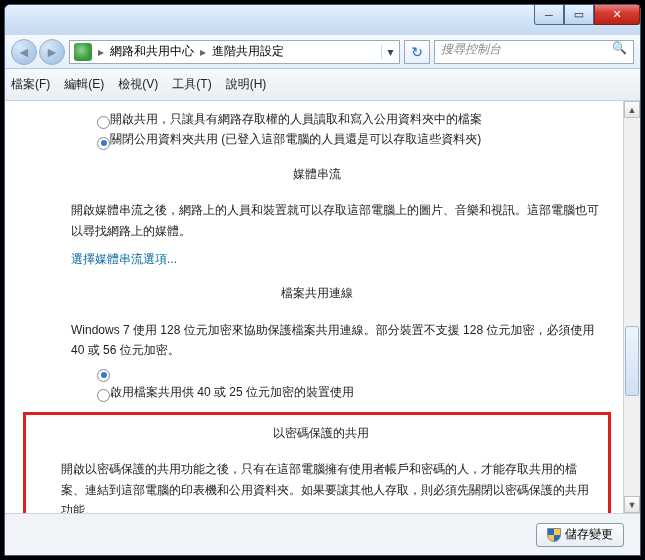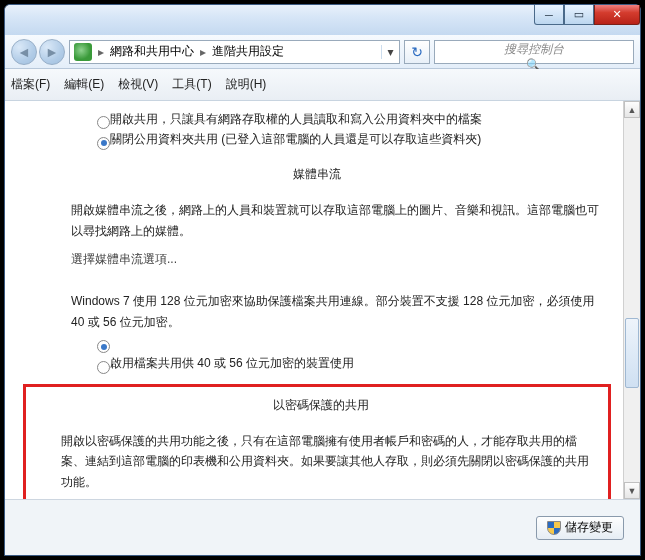--- a/index.html
+++ b/index.html
@@ -12,38 +12,38 @@
   .winbtn.close { width: 46px; background: linear-gradient(#f08080,#d43c2e 40%,#b82218); color: #fff; border-radius: 0 0 3px 0; border-color: #7a2018; }
   .navrow { height: 34px; background: linear-gradient(#f6fafe,#e4eef9); border-bottom: 1px solid #b8c8da; display: flex; align-items: center; padding: 0 6px; gap: 4px; }
   .navarrows { display: flex; gap: 2px; }
   .navcircle { width: 26px; height: 26px; border-radius: 50%; background: radial-gradient(circle at 30% 30%, #cfe2f6, #93b8dd 60%, #7ba6d0); border: 1px solid #6a8aac; display: flex; align-items: center; justify-content: center; color: #3a5a7a; font-size: 14px; opacity: .65; }
   .addressbar { flex: 1; height: 24px; border: 1px solid #9ab; background: #fff; display: flex; align-items: center; font-size: 12px; }
   .addressbar .icon { width: 18px; height: 18px; margin: 0 4px; background: radial-gradient(circle at 40% 40%, #8fd28f, #3a9a3a 60%); border-radius: 3px; position: relative; }
   .addressbar .seg { padding: 0 4px; }
   .addressbar .chev { color: #666; padding: 0 2px; }
   .addr-dd { width: 18px; text-align: center; color: #444; border-left: 1px solid #cde; }
   .refresh { width: 26px; height: 24px; border: 1px solid #9ab; background: linear-gradient(#fff,#e8f0f8); display: flex; align-items: center; justify-content: center; color: #2a6ac0; font-size: 14px; }
-  .searchbox { width: 200px; height: 24px; border: 1px solid #9ab; background: #fff; display: flex; align-items: center; padding: 0 6px; color: #888; font-style: italic; justify-content: space-between; flex-direction: column; }
+  .searchbox { width: 200px; height: 24px; border: 1px solid #9ab; background: #fff; display: flex; align-items: flex-start; padding: 0 6px; color: #888; font-style: italic; justify-content: space-between; }
   .searchbox .mag { color: #555; font-style: normal; }
   .menubar { height: 32px; background: linear-gradient(#f6f9fc,#e9eef4); border-bottom: 1px solid #c8d4e0; display: flex; align-items: center; padding: 0 6px; gap: 14px; font-size: 12px; color: #222; }
   .content { flex: 1; position: relative; overflow: hidden; }
   .scroll { position: absolute; right: 0; top: 0; bottom: 0; width: 17px; background: #f0f0f0; border-left: 1px solid #d0d0d0; display: flex; flex-direction: column; }
   .scroll .sbtn { height: 17px; background: linear-gradient(#fdfdfd,#e6e6e6); border: 1px solid #c0c0c0; margin: 0; display: flex; align-items: center; justify-content: center; font-size: 9px; color: #555; }
   .scroll .track { flex: 1; position: relative; }
   .scroll .thumb { position: absolute; left: 1px; right: 1px; top: 55%; height: 70px; background: linear-gradient(#eef4fb,#cfe0f2); border: 1px solid #9fb8d2; border-radius: 2px; }
   .pane { position: absolute; left: 0; right: 17px; top: 0; bottom: 0; padding: 8px 20px 8px 36px; color: #222; line-height: 1.7; overflow: hidden; }
   .radio-row { display: flex; align-items: flex-end; margin-left: 56px; }
   .radio { width: 13px; height: 13px; border: 1px solid #888; border-radius: 50%; display: inline-flex; align-items: center; justify-content: center; background: #fff; flex-shrink: 0; }
   .radio.sel::after { content: ""; width: 6px; height: 6px; border-radius: 50%; background: #3a78c8; }
   .sect-head { display: flex; align-items: center; gap: 8px; margin: 14px 0 8px -10px; flex-direction: column; }
   .sect-head .line { flex: 1; height: 1px; background: #d0d0d0; }
   .desc { margin-left: 30px; margin-right: 4px; margin-bottom: 8px; }
-  .link { color: #404040; cursor: pointer; margin-left: 30px; display: inline-block; }
+  .link { color: #0369a1; cursor: pointer; margin-left: 30px; display: inline-block; }
   .highlight { border: 3px solid #e02020; padding: 8px 5px 12px; margin: 10px -8px 0 -18px; }
-  .footer { height: 56px; border-top: 1px solid #cdd6e0; background: #f0f4f8; display: flex; align-items: center; justify-content: flex-end; padding: 0 16px; gap: 8px; text-align: right; }
+  .footer { height: 42px; border-top: 1px solid #cdd6e0; background: #f0f4f8; display: flex; align-items: center; justify-content: flex-end; padding: 0 16px; gap: 8px; text-align: right; }
   .btn { min-width: 86px; height: 24px; border: 1px solid #8a9aac; border-radius: 3px; background: linear-gradient(#fefefe,#e6edf4); display: flex; align-items: center; justify-content: center; gap: 4px; font-size: 12px; padding: 0 10px; }
   .shield { width: 14px; height: 14px; background: conic-gradient(#f6c84c 0 25%, #2a6ac0 0 50%, #f6c84c 0 75%, #2a6ac0 0); border-radius: 0 0 50% 50%; border: 1px solid #888; }
 </style>
 </head>
 <body>
 
 <div class="window">
   <div class="titlebar">
     <div class="winbtns">
       <div class="winbtn">─</div>
@@ -94,29 +94,30 @@
       </div>
 
       <div class="sect-head">
         <span>媒體串流</span>
         <span class="line"></span>
       </div>
       <div class="desc">開啟媒體串流之後，網路上的人員和裝置就可以存取這部電腦上的圖片、音樂和視訊。這部電腦也可以尋找網路上的媒體。</div>
       <span class="link">選擇媒體串流選項...</span>
 
       <div class="sect-head">
+        <span>檔案共用連線</span>
         <span class="line"></span>
       </div>
       <div class="desc">Windows 7 使用 128 位元加密來協助保護檔案共用連線。部分裝置不支援 128 位元加密，必須使用 40 或 56 位元加密。</div>
       <div class="radio-row">
         <span class="radio sel"></span>
       </div>
       <div class="radio-row">
         <span class="radio"></span>
-        <span>啟用檔案共用供 40 或 56 位元加密的裝置使用</span>
+        <span>啟用檔案共用供 40 或 25 位元加密的裝置使用</span>
       </div>
 
       <div class="highlight">
         <div class="sect-head" style="margin-left:8px;margin-top:0">
           <span>以密碼保護的共用</span>
           <span class="line"></span>
         </div>
         <div class="desc">開啟以密碼保護的共用功能之後，只有在這部電腦擁有使用者帳戶和密碼的人，才能存取共用的檔案、連結到這部電腦的印表機和公用資料夾。如果要讓其他人存取，則必須先關閉以密碼保護的共用功能。</div>
         <div class="radio-row">
           <span class="radio"></span>

